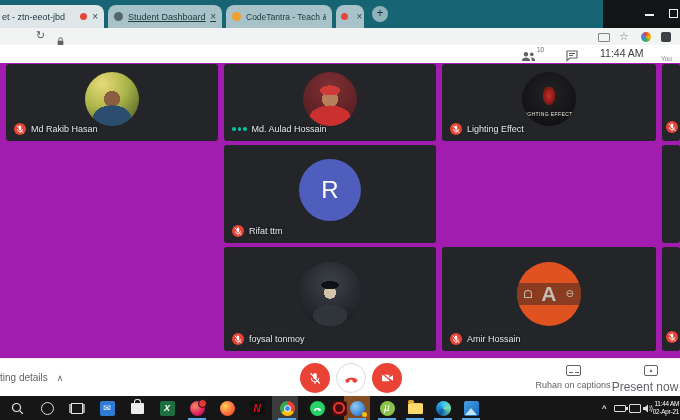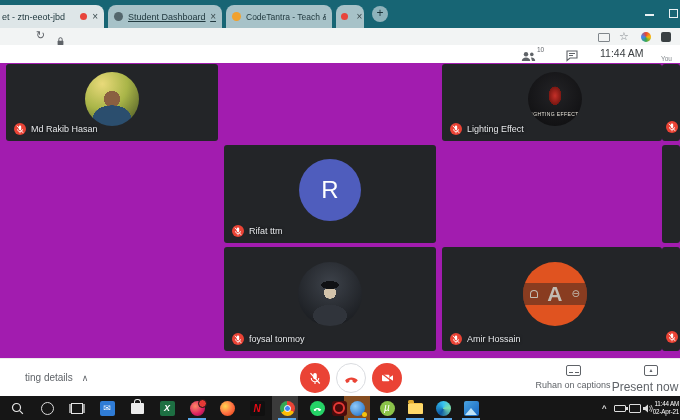--- a/index.html
+++ b/index.html
@@ -1,20 +1,20 @@
 <!DOCTYPE html>
 <html><head>
 <meta charset="utf-8">
 <style>
   html,body{margin:0;padding:0;background:#000;}
   .screen{position:relative;width:680px;height:420px;overflow:hidden;
     font-family:"Liberation Sans","DejaVu Sans",sans-serif;background:#141517;}
 
   
-  .tabstrip{position:absolute;left:0;top:0;width:680px;height:28px;background:#176574;}
+  .tabstrip{position:absolute;left:0;top:0;width:603px;height:28px;background:#176574;}
   .tab{position:absolute;top:5px;height:23px;border-radius:8px 8px 0 0;display:flex;
     align-items:center;font-size:9px;color:#223a40;padding:0 6px;box-sizing:border-box;overflow:hidden;white-space:nowrap;}
   .tab .tlabel{overflow:hidden;text-overflow:clip;flex:1;}
   .tab-active{background:#dee6e8;}
   .tab-inactive{background:#a7c2c8;}
   .t1{left:-30px;width:134px;padding-left:32px;}
   .t2{left:108px;width:114px;text-decoration:underline;}
   .t3{left:226px;width:106px;font-size:8.5px;}
   .t4{left:336px;width:28px;justify-content:center;gap:4px;}
   .favicon{width:9px;height:9px;border-radius:50%;margin-right:5px;flex:none;}
@@ -43,21 +43,21 @@
   .peoplebtn{position:absolute;left:521px;top:3px;}
   .pcount{position:absolute;left:537px;top:1px;font-size:6.5px;color:#5f6368;}
   .chatbtn{position:absolute;left:566px;top:3px;}
   .mtime{position:absolute;left:600px;top:0;line-height:16px;font-size:10.5px;color:#3c4043;}
   .youlbl{position:absolute;left:661px;top:10px;font-size:6.5px;color:#80868b;}
 
   
   .stage{position:absolute;left:0;top:63px;width:680px;height:295px;background:#a21caf;}
   .tile{position:absolute;background:#232528;border-radius:3px;display:flex;align-items:center;justify-content:center;}
   .r1{top:1px;height:77px;}  .r2{top:82px;height:98px;}  .r3{top:184px;height:104px;}
-  .c1{left:6px;width:212px;} .c2{left:224px;width:212px;} .c3{left:442px;width:214px;padding-left:6px;} .c4{left:662px;width:18px;}
+  .c1{left:6px;width:212px;} .c2{left:224px;width:212px;} .c3{left:442px;width:214px;} .c4{left:662px;width:18px;}
   .av{border-radius:50%;position:relative;overflow:hidden;flex:none;display:flex;align-items:center;justify-content:center;}
   .r1 .av{width:54px;height:54px;margin-top:-8px;}
   .r2 .av{width:62px;height:62px;margin-top:-8px;}
   .r3 .av{width:64px;height:64px;margin-top:-10px;}
   .nrow{position:absolute;left:8px;bottom:6px;display:flex;align-items:center;gap:5px;}
   .pname{font-size:9px;color:#e6e8eb;white-space:nowrap;text-shadow:0 0 3px rgba(0,0,0,.7);}
   .micoff{width:12px;height:12px;border-radius:50%;background:#ea4335;display:flex;align-items:center;justify-content:center;flex:none;}
   .dots{display:flex;gap:2px;align-items:center;height:12px;}
   .dots i{width:3.5px;height:3.5px;border-radius:50%;background:#00bfa5;display:block;}
   .eq{display:flex;gap:1.5px;align-items:flex-end;height:10px;}
@@ -115,21 +115,21 @@
   .rock{position:absolute;right:38px;top:34%;width:34px;height:15px;background:#97805f;border-radius:40% 60% 50% 50%;}
   .shirt{position:absolute;left:44%;bottom:-26px;width:132px;height:64px;background:#efece6;border-radius:50% 50% 0 0;}
   .head{position:absolute;left:55%;top:11px;width:56px;height:64px;background:#c79a6c;border-radius:46% 46% 42% 42%;}
   .head::before{content:"";position:absolute;left:12px;top:25px;width:9px;height:3px;background:#3a2b20;
     border-radius:2px;box-shadow:22px 0 0 #3a2b20;}
   .head::after{content:"";position:absolute;left:14px;top:30px;width:5px;height:3px;background:#20160f;
     border-radius:50%;box-shadow:21px 0 0 #20160f;}
 
   
   .meetbottom{position:absolute;left:0;top:358px;width:680px;height:38px;background:#fff;border-top:1px solid #ececec;}
-  .details{position:absolute;left:0;top:13px;display:flex;gap:9px;align-items:center;font-size:10px;color:#5f6368;margin-left:25px;}
+  .details{position:absolute;left:0;top:13px;display:flex;gap:9px;align-items:center;font-size:10px;color:#5f6368;}
   .chevup{font-size:9px;}
   .cbtn{position:absolute;top:4px;width:30px;height:30px;border-radius:50%;display:flex;align-items:center;justify-content:center;box-sizing:border-box;}
   .btn-red{background:#ea4335;}
   .btn-white{background:#fff;border:1px solid #dadce0;}
   .micbtn{left:300px;} .hangbtn{left:336px;} .cambtn{left:372px;}
   .capic{position:absolute;left:566px;top:6px;width:15px;height:11px;border:1.2px solid #5f6368;border-radius:2px;box-sizing:border-box;}
   .capic i{position:absolute;left:2px;bottom:2px;width:4px;height:1.5px;background:#5f6368;box-shadow:6px 0 0 #5f6368;}
   .caplbl{position:absolute;left:528px;top:21px;width:90px;text-align:center;font-size:9px;color:#5f6368;}
   .presic{position:absolute;left:644px;top:6px;width:14px;height:11px;border:1.2px solid #5f6368;border-radius:2px;
     box-sizing:border-box;text-align:center;font-size:5px;line-height:9px;color:#5f6368;}
@@ -244,20 +244,31 @@
           <svg width="8" height="9" viewBox="0 0 8 9">
               <rect x="2.8" y="0.6" width="2.4" height="4.4" rx="1.2" fill="#fff"></rect>
               <path d="M1.5 4.1a2.5 2.5 0 0 0 5 0M4 6.6v1.7" stroke="#fff" stroke-width=".8" fill="none"></path>
               <path d="M.9.7l6.3 7.2" stroke="#fff" stroke-width=".9"></path>
             </svg>
         </span>
         <span class="pname">Md Rakib Hasan</span>
       </div>
     </div>
 
+    <div class="tile r1 c2">
+      <div class="av av-aulad"></div>
+      <div class="nrow">
+        <span class="dots">
+            <i></i>
+            <i></i>
+            <i></i>
+          </span>
+        <span class="pname">Md. Aulad Hossain</span>
+      </div>
+    </div>
 
     <div class="tile r1 c3">
       <div class="av av-lighting">
         <span class="avtext">IGHTING EFFECT</span>
       </div>
       <div class="nrow">
         <span class="micoff">
           <svg width="8" height="9" viewBox="0 0 8 9">
               <rect x="2.8" y="0.6" width="2.4" height="4.4" rx="1.2" fill="#fff"></rect>
               <path d="M1.5 4.1a2.5 2.5 0 0 0 5 0M4 6.6v1.7" stroke="#fff" stroke-width=".8" fill="none"></path>

